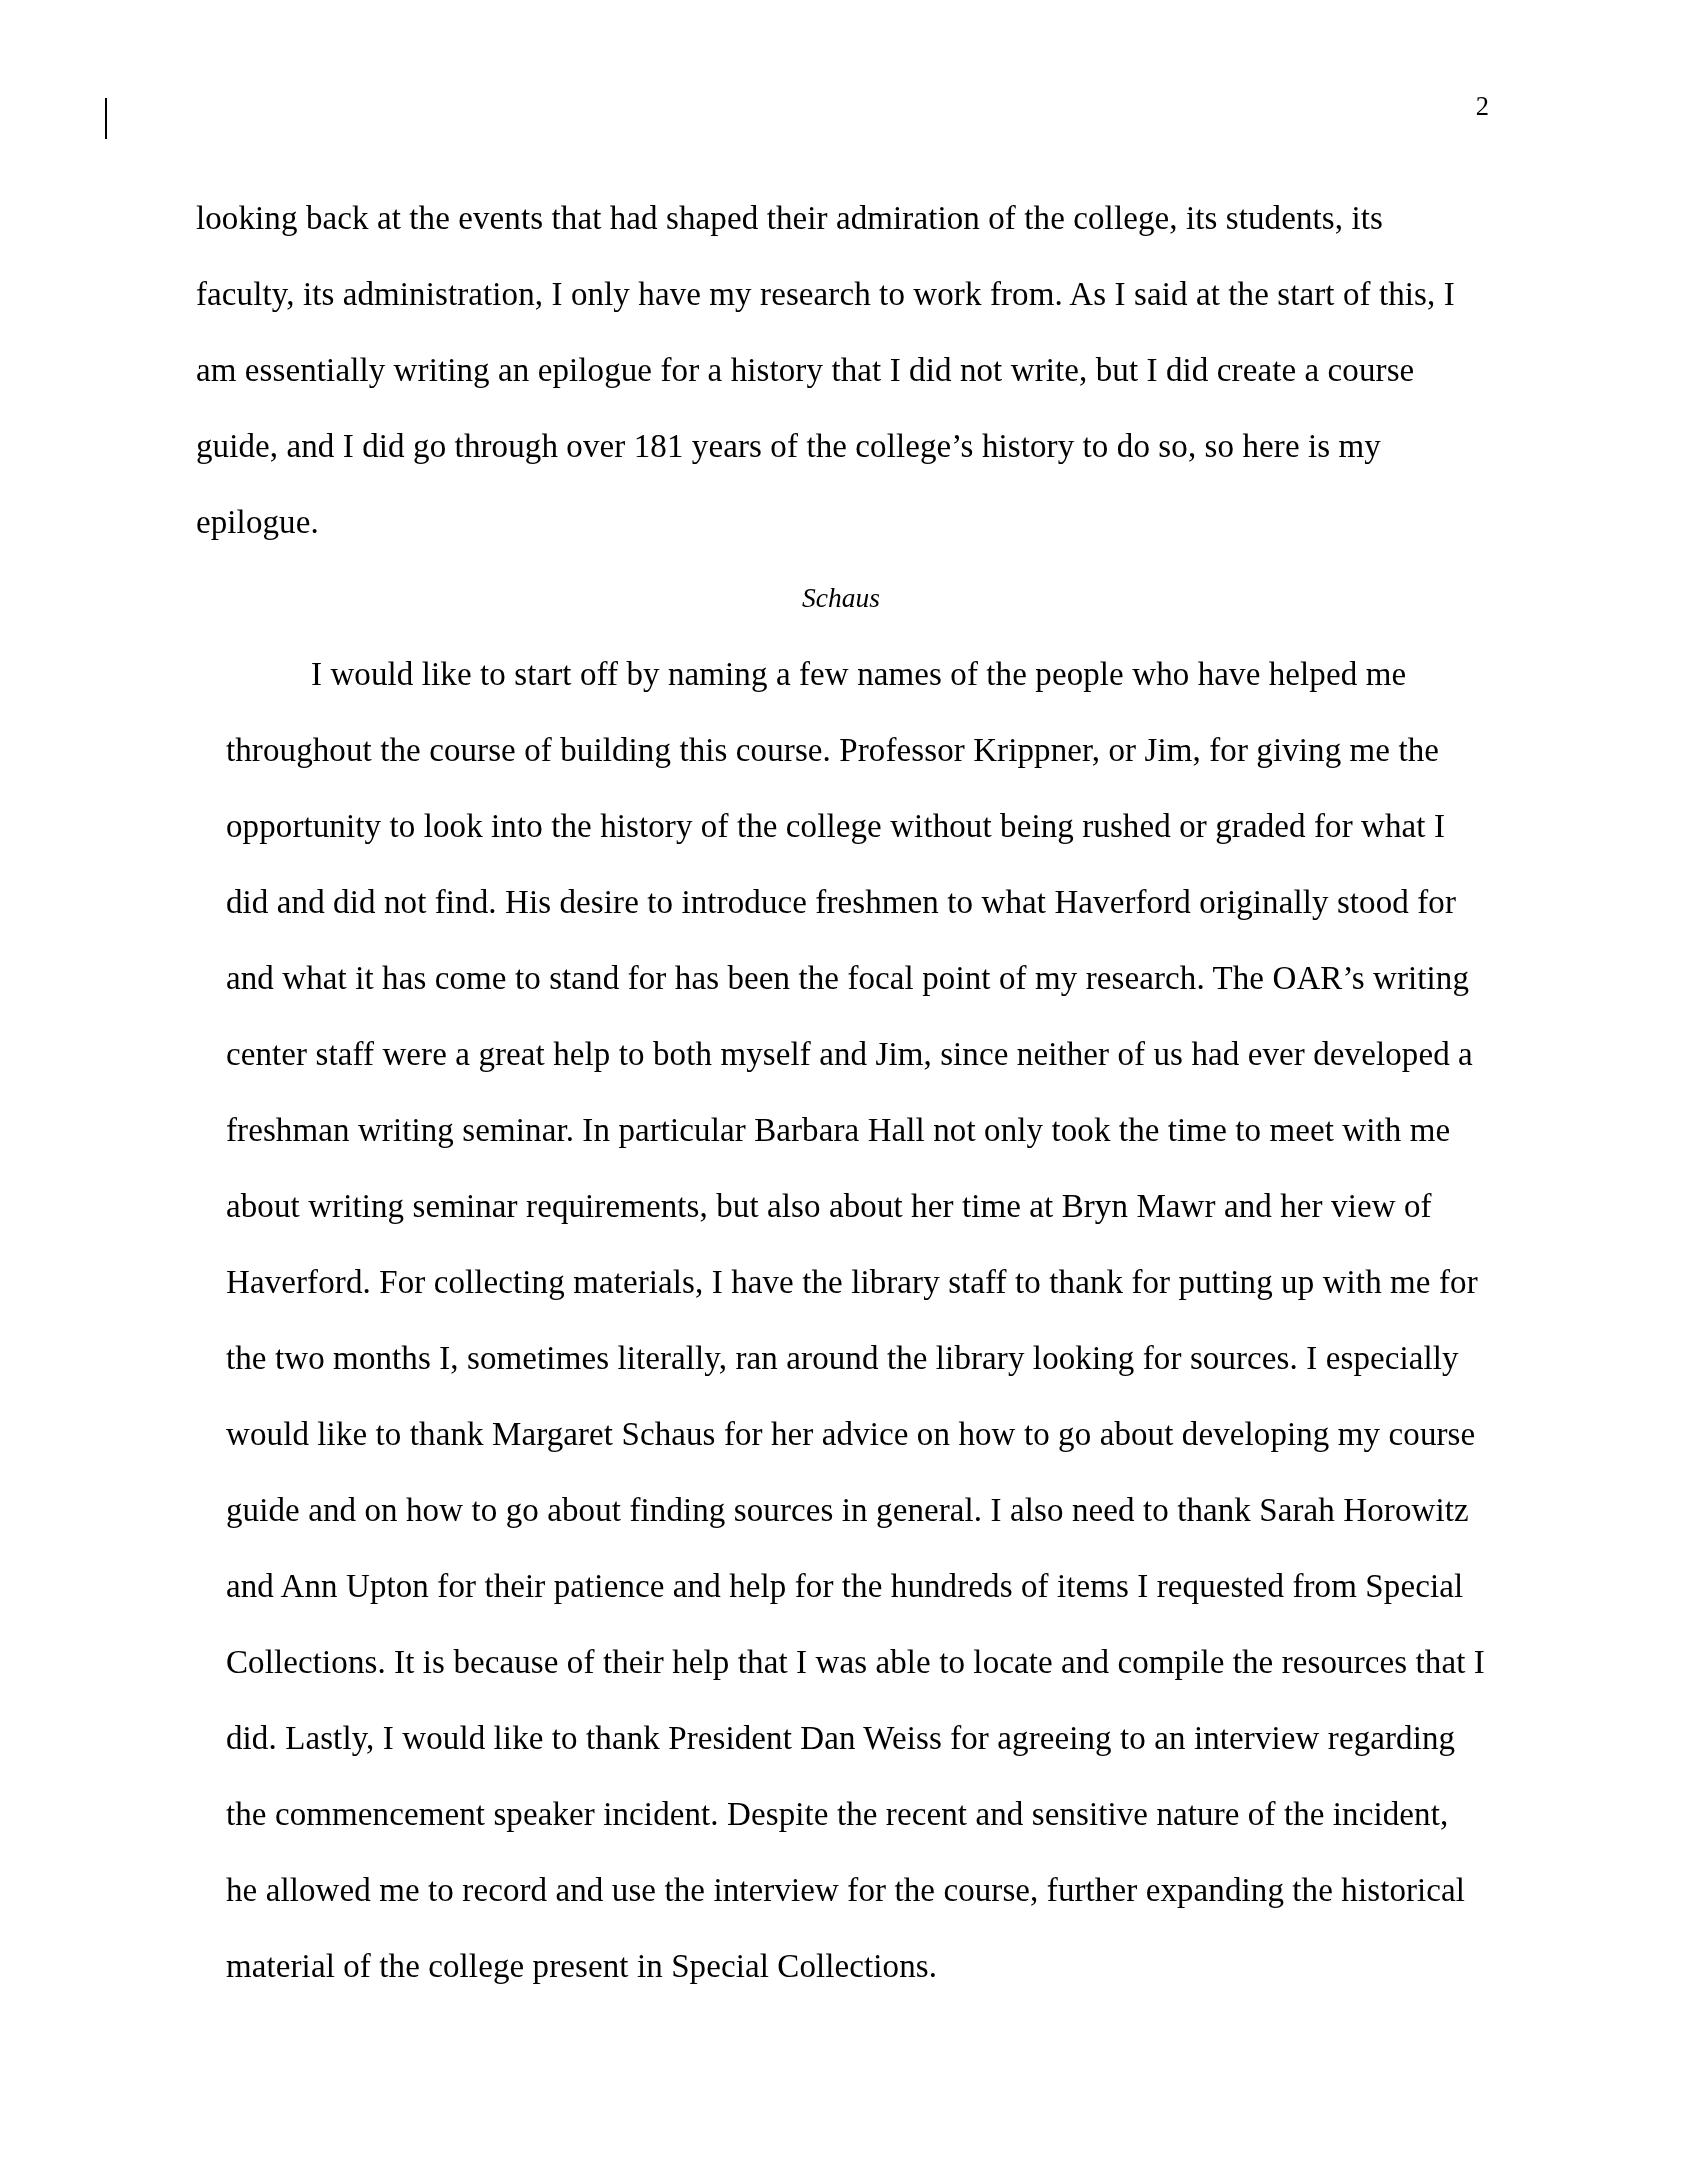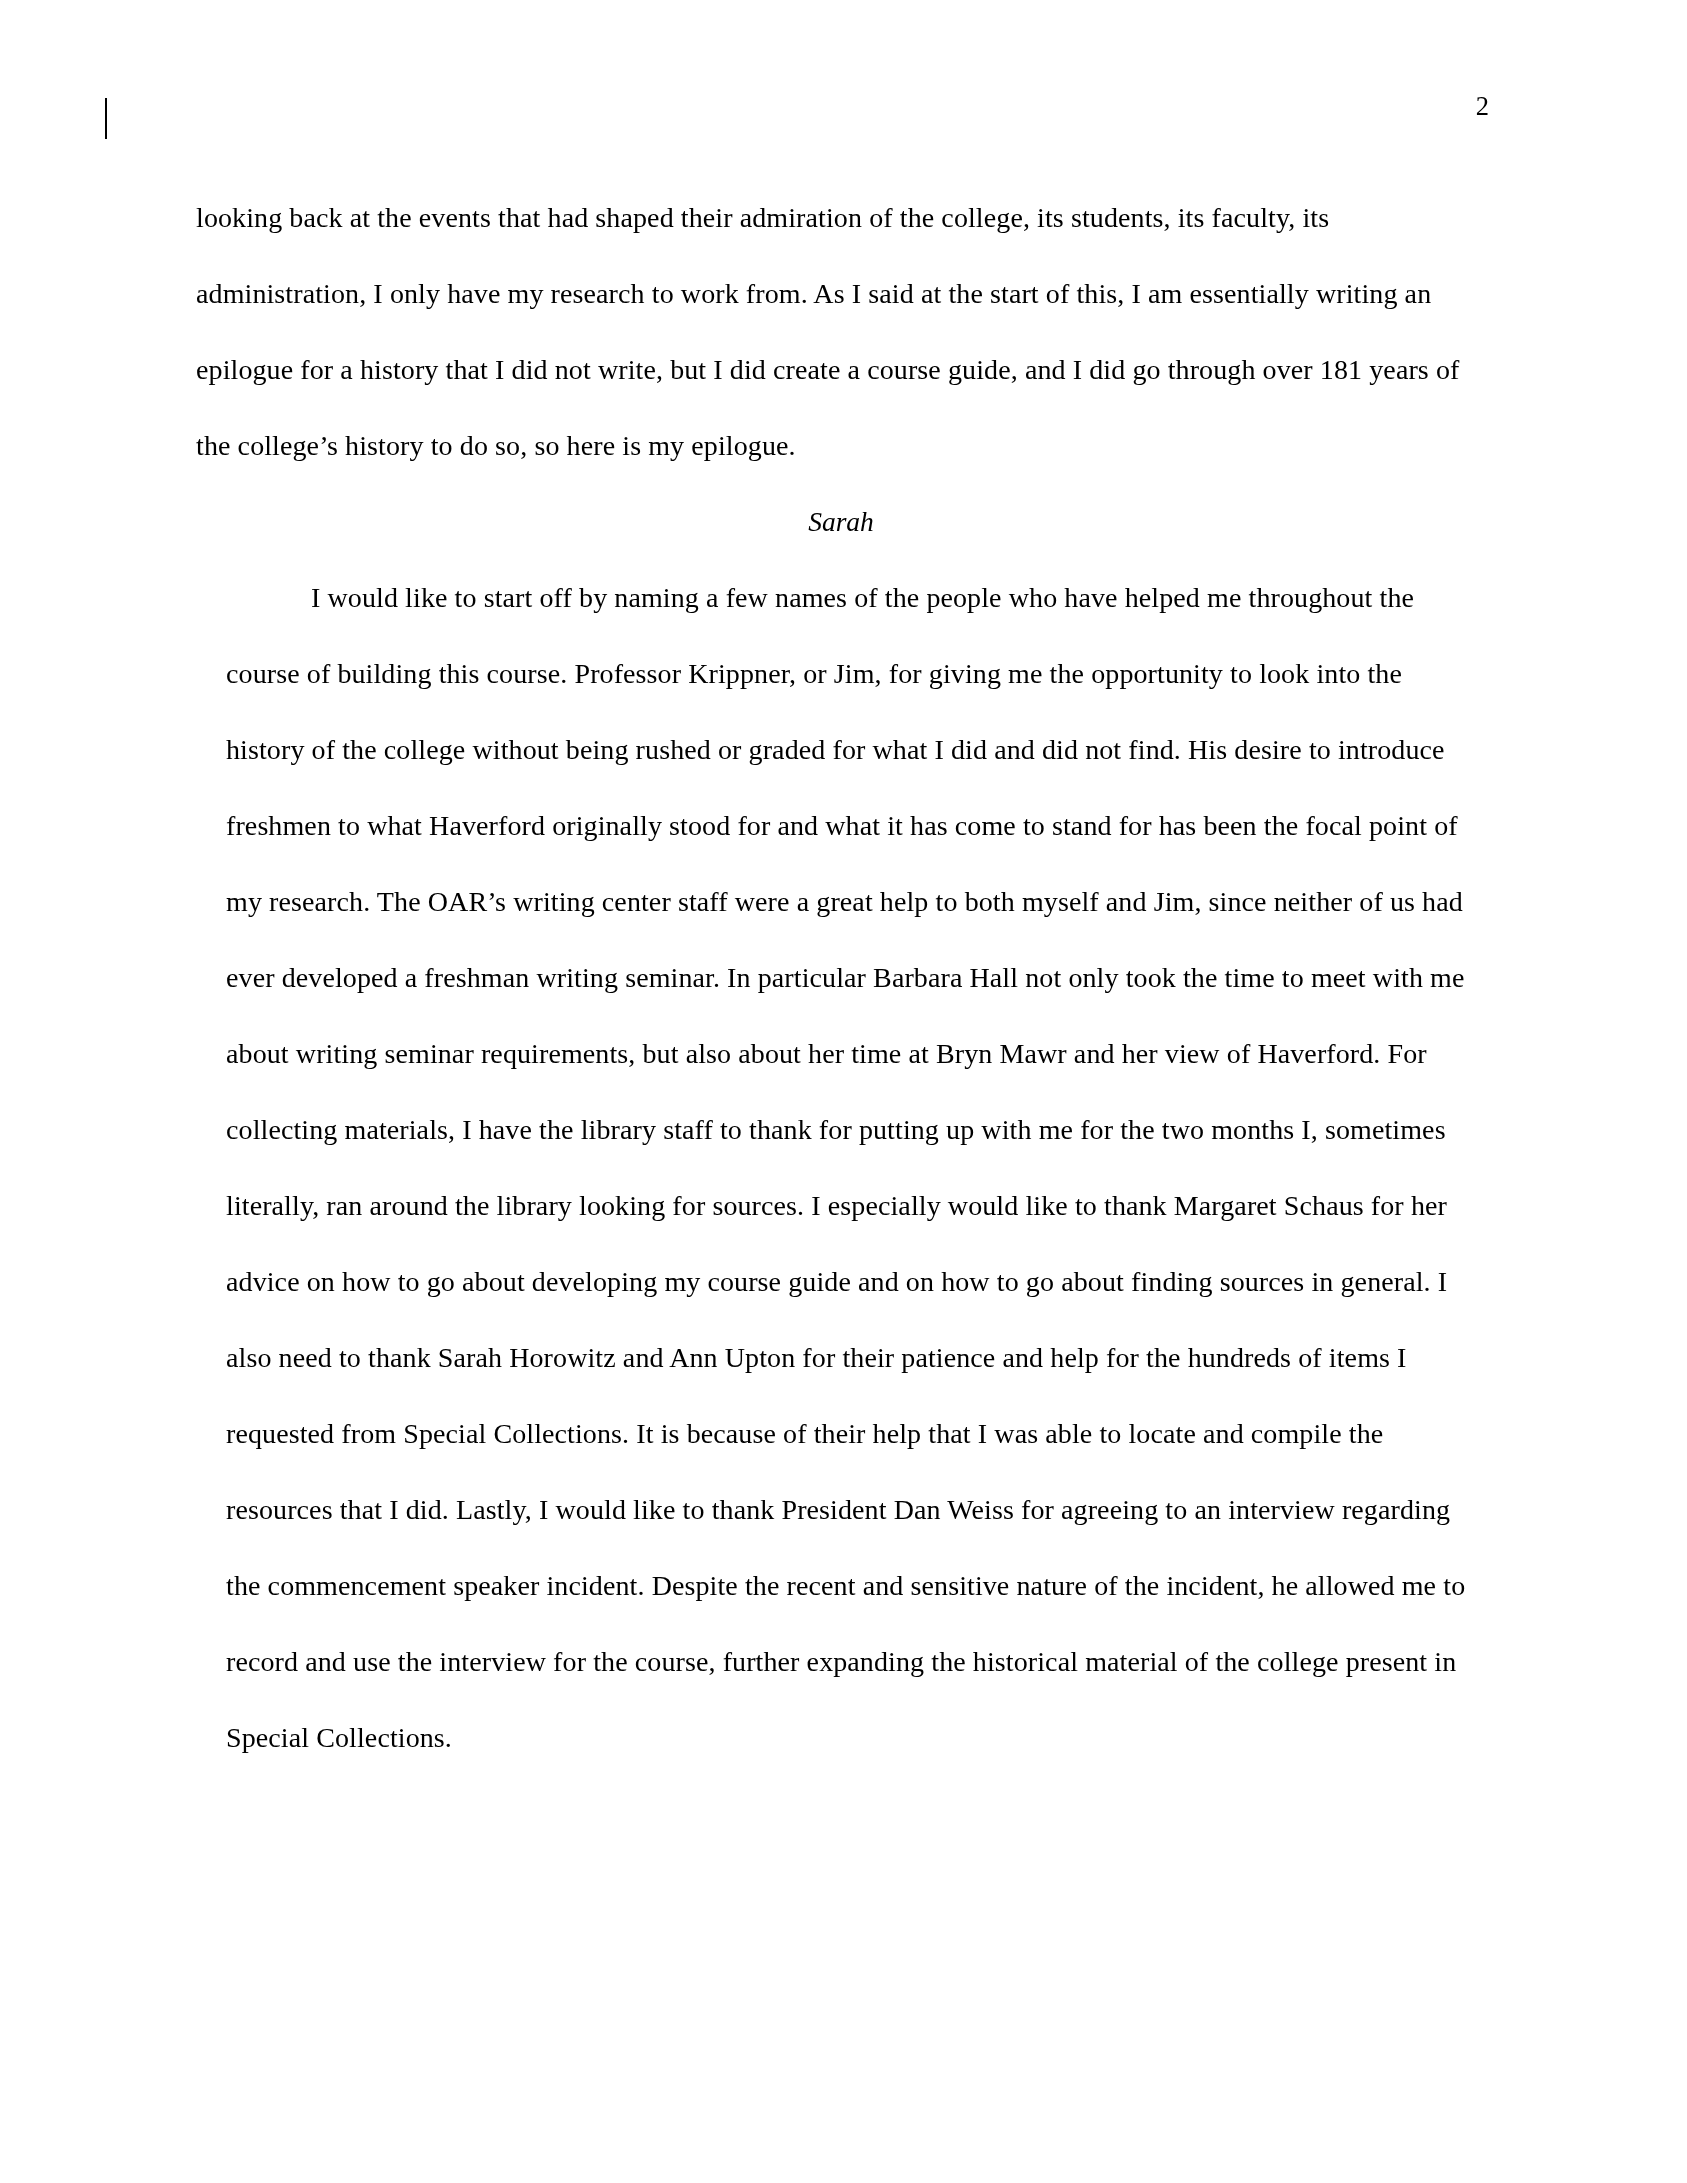--- a/index.html
+++ b/index.html
@@ -38,21 +38,21 @@
     background: #000000;
   }
   .content {
     position: absolute;
     left: 196px;
     top: 180px;
     width: 1290px;
   }
   p.body-text {
     margin: 0;
-    font-size: 28px;
+    font-size: 33px;
     line-height: 76px;
     text-align: left;
     letter-spacing: 0.1px;
   }
   p.body-text.indented {
     text-indent: 85px;
     margin-left: 30px;
   }
   .section-heading {
     margin: 0;
@@ -68,19 +68,19 @@
 <div class="page">
 
   <div class="margin-cursor"></div>
 
   <div class="page-number">2</div>
 
   <div class="content">
 
     <p class="body-text">looking back at the events that had shaped their admiration of the college, its students, its faculty, its administration, I only have my research to work from. As I said at the start of this, I am essentially writing an epilogue for a history that I did not write, but I did create a course guide, and I did go through over 181 years of the college’s history to do so, so here is my epilogue.</p>
 
-    <div class="section-heading">Sarah</div>
+    <div class="section-heading">Schaus</div>
 
     <p class="body-text indented">I would like to start off by naming a few names of the people who have helped me throughout the course of building this course. Professor Krippner, or Jim, for giving me the opportunity to look into the history of the college without being rushed or graded for what I did and did not find. His desire to introduce freshmen to what Haverford originally stood for and what it has come to stand for has been the focal point of my research. The OAR’s writing center staff were a great help to both myself and Jim, since neither of us had ever developed a freshman writing seminar. In particular Barbara Hall not only took the time to meet with me about writing seminar requirements, but also about her time at Bryn Mawr and her view of Haverford. For collecting materials, I have the library staff to thank for putting up with me for the two months I, sometimes literally, ran around the library looking for sources. I especially would like to thank Margaret Schaus for her advice on how to go about developing my course guide and on how to go about finding sources in general. I also need to thank Sarah Horowitz and Ann Upton for their patience and help for the hundreds of items I requested from Special Collections. It is because of their help that I was able to locate and compile the resources that I did. Lastly, I would like to thank President Dan Weiss for agreeing to an interview regarding the commencement speaker incident. Despite the recent and sensitive nature of the incident, he allowed me to record and use the interview for the course, further expanding the historical material of the college present in Special Collections.</p>
 
   </div>
 </div>
 
 
 </body></html>

